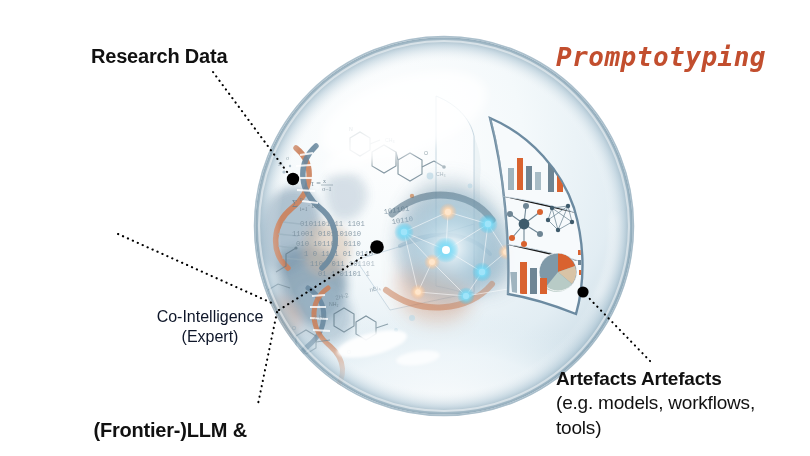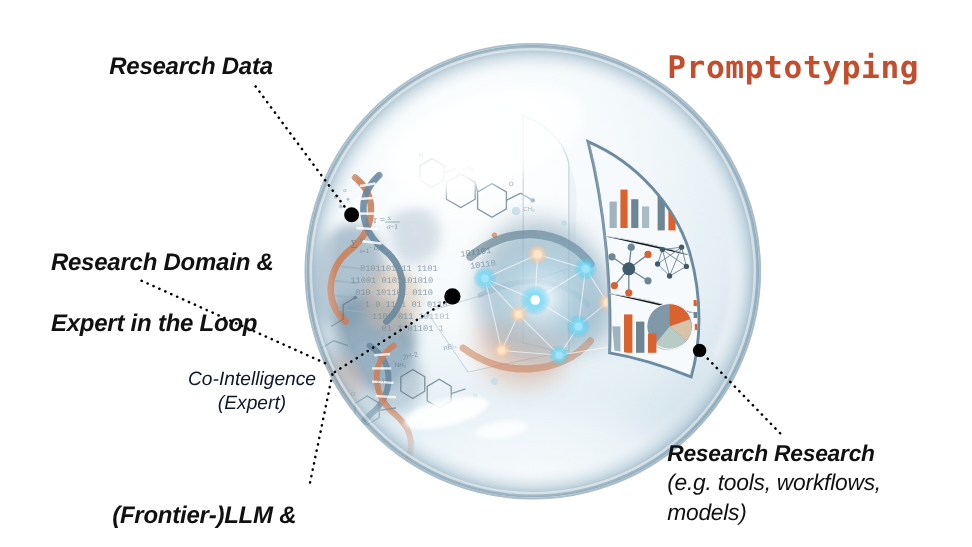--- a/index.html
+++ b/index.html
@@ -16,21 +16,20 @@
     font-family: "Liberation Sans", sans-serif;
     -webkit-font-smoothing: antialiased;
   }
 
   
   .label {
     position: absolute;
     color: #111111;
     white-space: pre;
     line-height: 1.28;
-    font-style: italic;
   }
   .label.bold   { font-weight: bold; }
   .label.normal { font-weight: normal; }
 
   #label-research-data {
     left: 91px; top: 44px;
     font-size: 20px;
     letter-spacing: -0.2px;
   }
   #label-research-domain {
@@ -61,20 +60,21 @@
   #label-research-artefacts .sub { font-weight: normal; }
 
   #title-promptotyping {
     position: absolute;
     left: 556px; top: 42px;
     font-family: "DejaVu Sans Mono", "Liberation Mono", monospace;
     font-size: 26px;
     font-weight: bold;
     letter-spacing: 0.5px;
     white-space: pre;
+    font-style: italic;
   }
 
   
   #art {
     position: absolute;
     left: 0; top: 0;
     width: 810px; height: 456px;
   }
 </style>
 </head>
@@ -448,36 +448,32 @@
 
     <g fill="#000000">
       <circle cx="293" cy="179" r="6.2"></circle>
       <circle cx="377" cy="247" r="6.8"></circle>
       <circle cx="583" cy="292" r="5.6"></circle>
     </g>
   </svg>
 
   <div class="label bold" id="label-research-data">Research Data</div>
 
-  <div class="label bold" id="label-research-domain">
-    <span>Research Domain &amp;</span><br>
-    <span>Expert in the Loop</span>
-  </div>
 
   <div class="label normal" id="label-co-intelligence">
     <span>Co-Intelligence</span><br>
     <span>(Expert)</span>
   </div>
 
   <div class="label bold" id="label-frontier-llm">
     <span>(Frontier-)LLM &amp;</span><br>
     
   </div>
 
   <div class="label bold" id="label-research-artefacts">
-    <span>Research Research</span><br>
-    <span class="sub">(e.g. tools, workflows,</span><br>
-    <span class="sub">models)</span>
+    <span>Artefacts Artefacts</span><br>
+    <span class="sub">(e.g. models, workflows,</span><br>
+    <span class="sub">tools)</span>
   </div>
 
   <div id="title-promptotyping" style="color: rgb(194, 78, 46);">Promptotyping</div>
 
 </div>
 
 </body></html>

